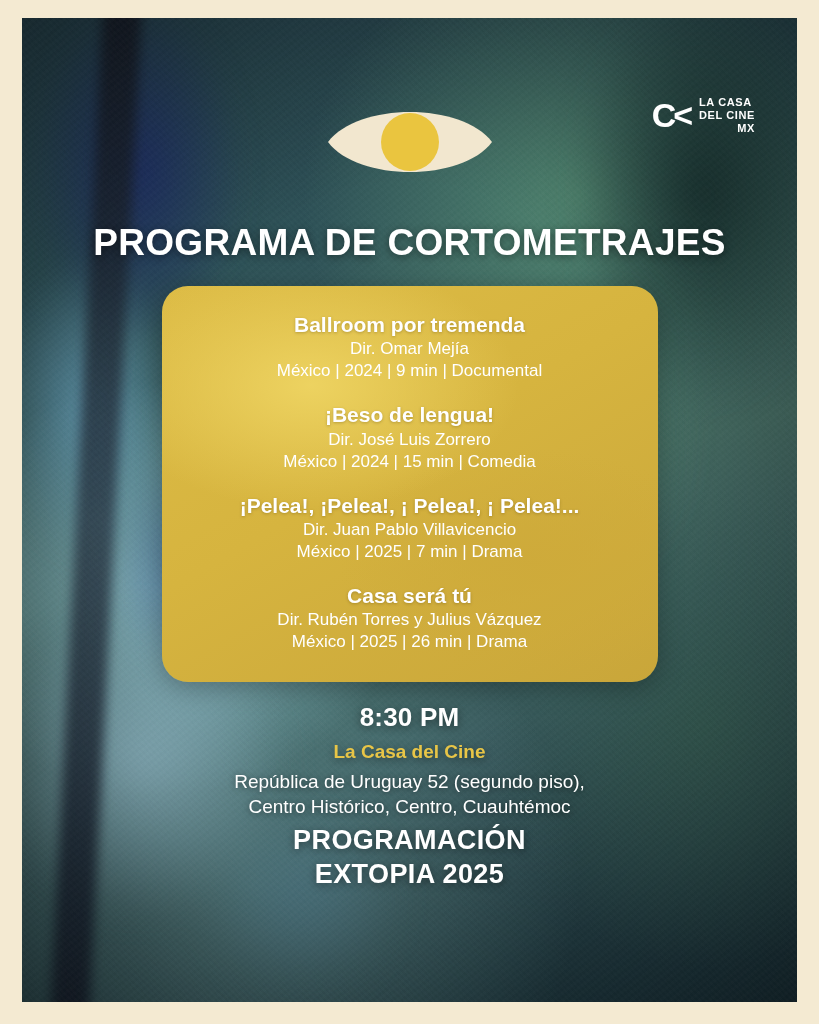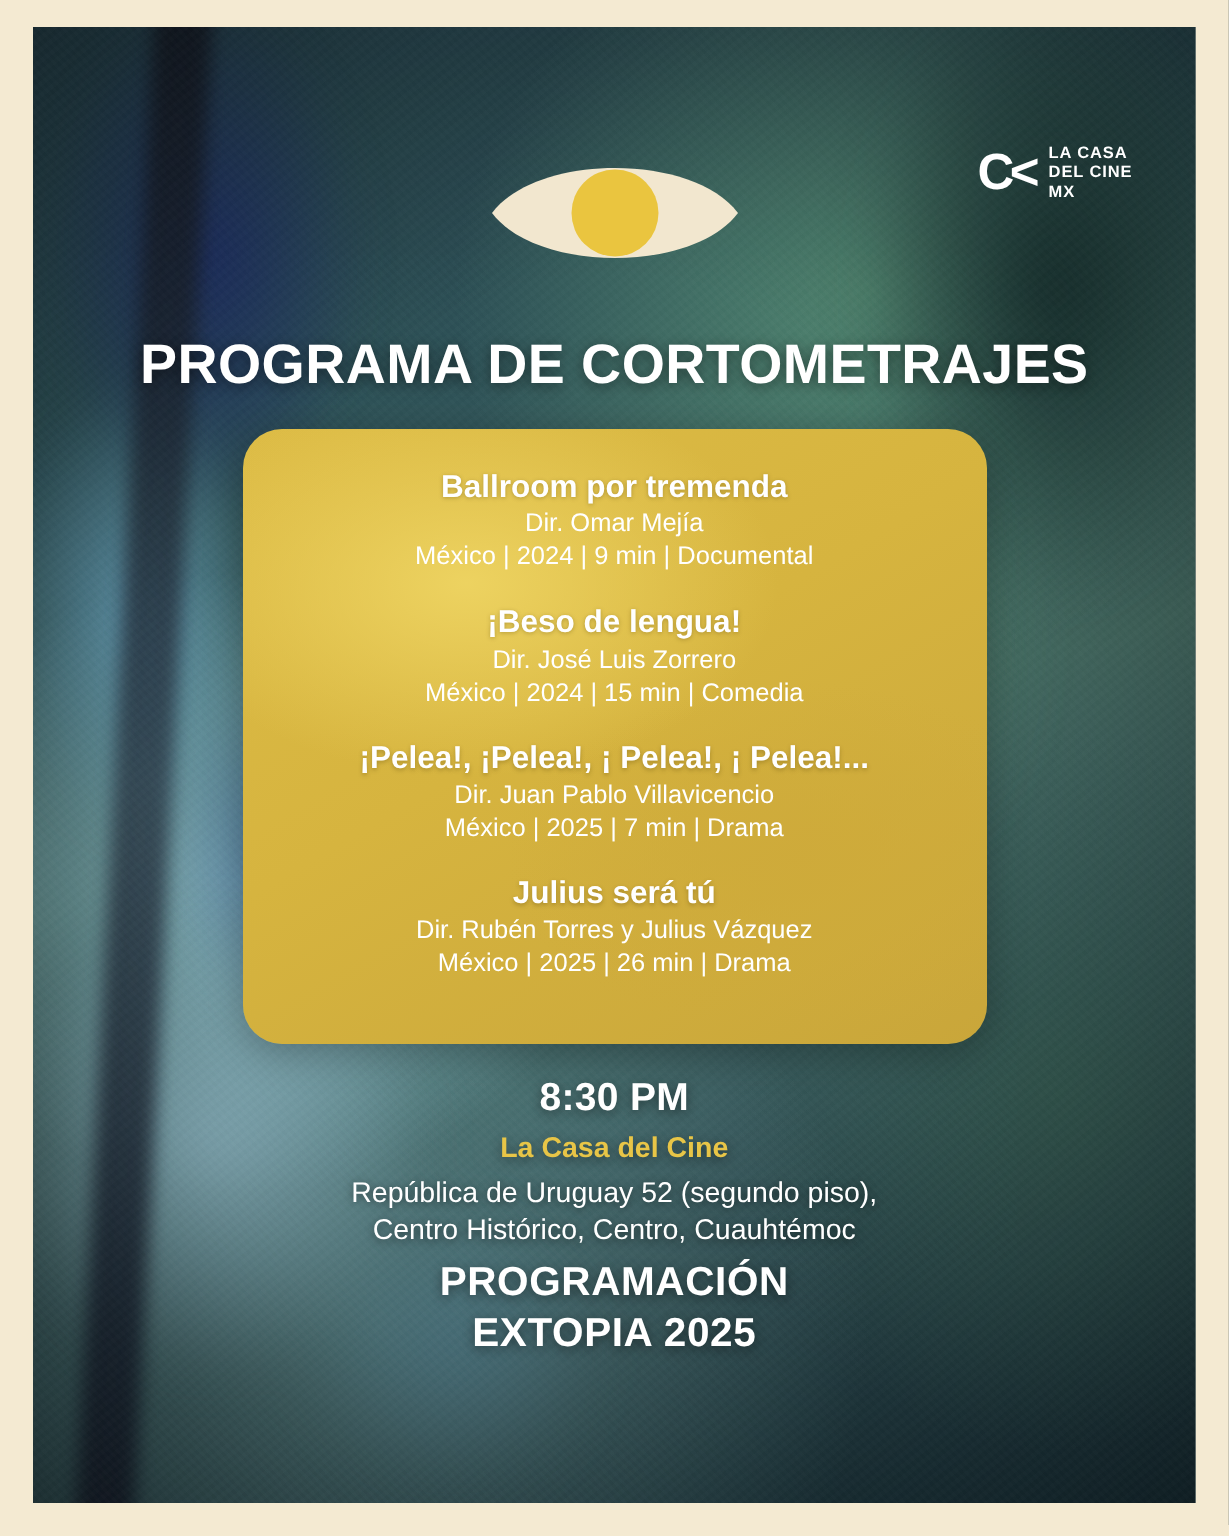--- a/index.html
+++ b/index.html
@@ -131,36 +131,36 @@
     line-height: 1;
   }
   .brand-text {
     color: #ffffff;
     font-size: 11px;
     font-weight: bold;
     line-height: 1.18;
     letter-spacing: 0.6px;
     text-align: left;
   }
-  .brand-text .mx { text-align: left; display: block; }
+  .brand-text .mx { text-align: right; display: block; }
 
   .program-title {
     margin-top: 34px;
     color: #ffffff;
     font-size: 37px;
     font-weight: bold;
     letter-spacing: 0.3px;
     text-shadow: 0 2px 9px rgba(0,0,0,0.45);
   }
 
   .films-card {
     margin-top: 22px;
     width: 456px;
     border-radius: 26px;
-    padding: 26px 20px 40px 20px;
+    padding: 26px 20px 26px 20px;
     background:
       radial-gradient(ellipse 60% 45% at 30% 25%, rgba(238,212,98,0.95), rgba(0,0,0,0) 70%),
       radial-gradient(ellipse 55% 40% at 75% 70%, rgba(206,170,58,0.9), rgba(0,0,0,0) 72%),
       linear-gradient(150deg, #ddbc46 0%, #d6b43f 45%, #c9a63a 100%);
     box-shadow: 0 6px 26px rgba(0,0,0,0.28);
     text-align: center;
     color: #ffffff;
   }
 
   .film { margin-bottom: 20px; }
@@ -268,21 +268,21 @@
         </div>
 
         <div class="film">
           <div class="film-title">¡Pelea!, ¡Pelea!, ¡ Pelea!, ¡ Pelea!...</div>
           <div class="film-dir">Dir. Juan Pablo Villavicencio</div>
           <div class="film-meta">México | 2025 | 7 min | Drama</div>
         </div>
 
 
         <div class="film">
-          <div class="film-title">Julius será tú</div>
+          <div class="film-title">Casa será tú</div>
           <div class="film-dir">Dir.  Rubén Torres y Julius Vázquez</div>
           <div class="film-meta">México | 2025 | 26 min | Drama</div>
         </div>
 
       </div>
 
       <div class="screening-line">
         <span>8:30 PM</span>
       </div>
 

